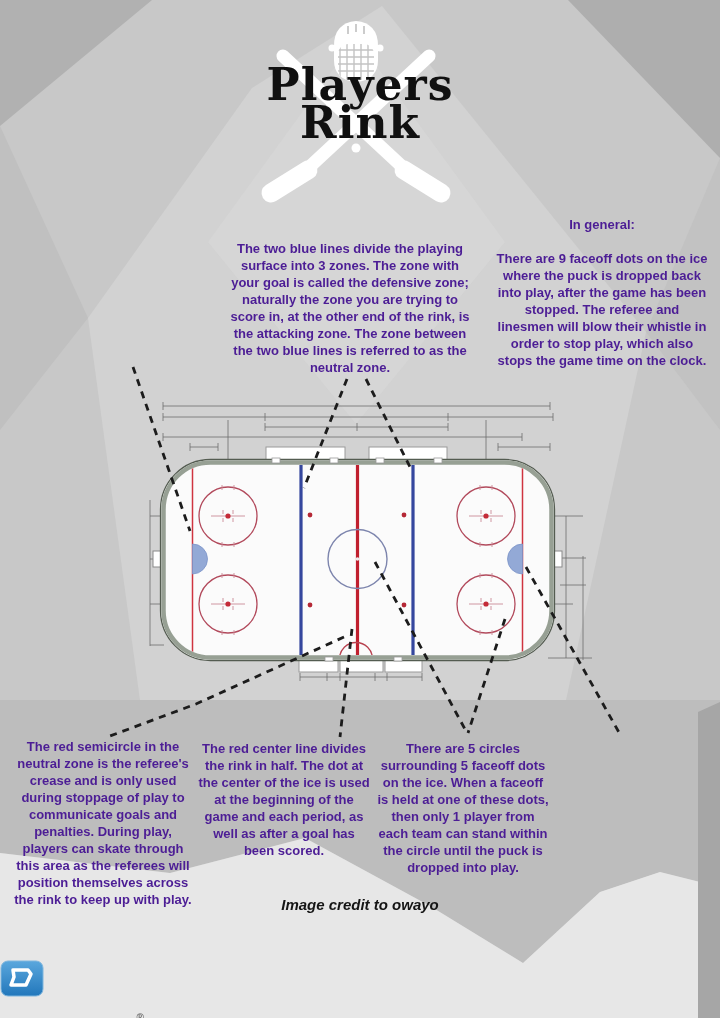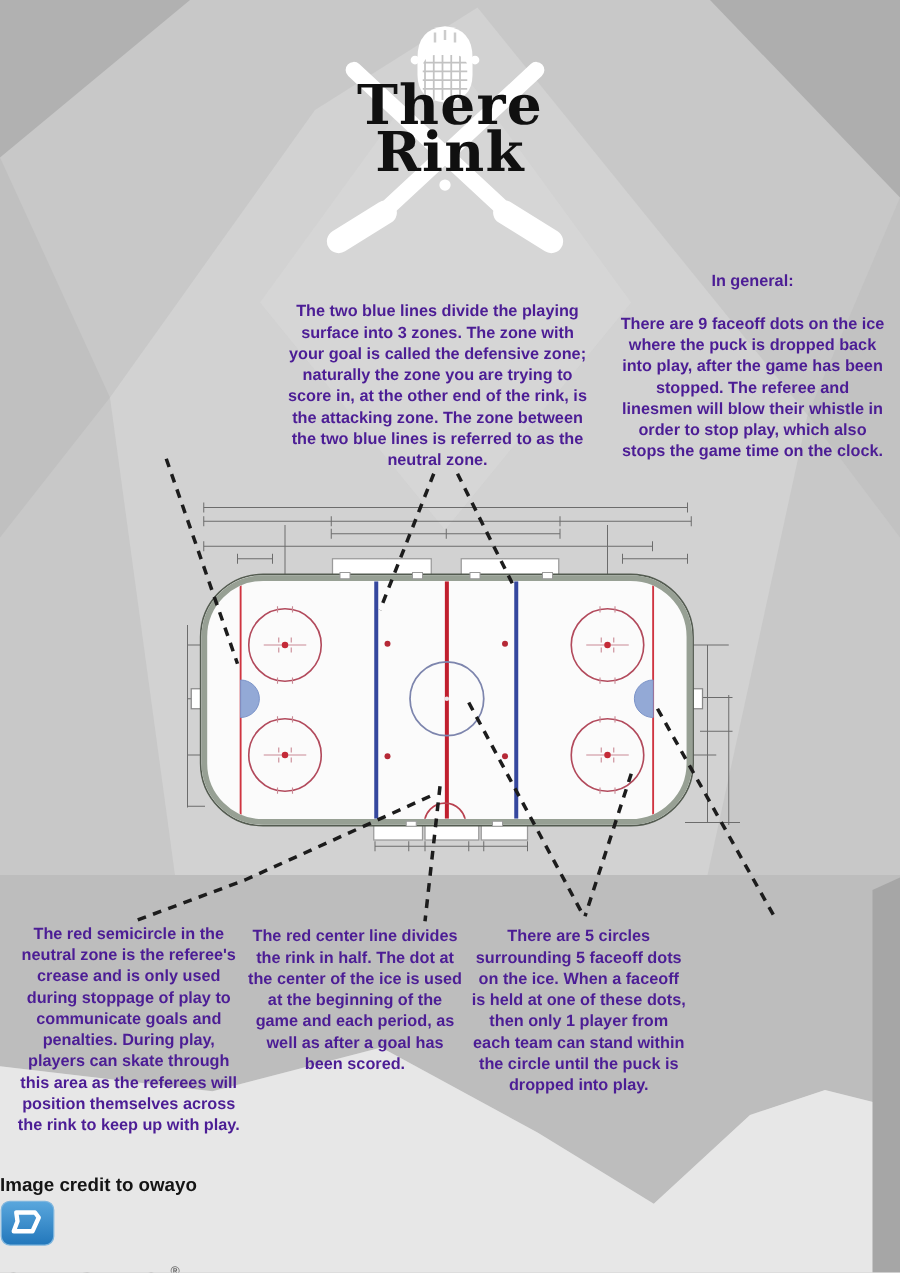--- a/index.html
+++ b/index.html
@@ -13,22 +13,22 @@
   .tb{position:absolute;z-index:2;font-weight:bold;font-size:13px;line-height:17px;
       text-align:center;color:#4c1d95;}
   .tb-goal-line{left:20px;top:276px;width:172px;}
   .tb-blue-lines{left:226px;top:240px;width:248px;}
   .tb-in-general{left:496px;top:216px;width:212px;}
   .tb-in-general .hd{display:block;margin-bottom:17px;}
   .tb-referee-crease{left:14px;top:738px;width:178px;}
   .tb-center-line{left:198px;top:740px;width:172px;}
   .tb-faceoff-circles{left:376px;top:740px;width:174px;}
   .tb-goal-crease{left:548px;top:740px;width:170px;}
-  .credit{left:0;right:0;top:940px;text-align:left;font-weight:bold;
-          font-size:15px;color:#151515;}
+  .credit{left:0;right:0;top:896px;text-align:center;font-weight:bold;
+          font-size:15px;color:#151515;font-style:italic;}
   .logo-row{left:0;right:0;top:958px;display:flex;justify-content:center;
             align-items:flex-start;gap:10px;flex-direction:column;}
   .brand-wrap{position:relative;padding-top:4px;}
   .brand{font-family:"DejaVu Sans",sans-serif;font-weight:bold;font-size:31px;
          line-height:31px;color:#ffffff;-webkit-text-stroke:2.4px #4b4b4b;
          letter-spacing:5px;}
   .brand-reg{font-size:10px;color:#6a6a6a;vertical-align:top;font-weight:bold;}
   .brand-sub{text-align:right;font-size:9px;color:#9b9b9b;letter-spacing:1px;
              margin-top:0;font-weight:bold;}
 </style>
@@ -198,21 +198,21 @@
     <path d="M366,379 L412,471"></path>
     <path d="M375,562 L467,733"></path>
     <path d="M505,619 L468,733"></path>
     <path d="M526,567 L621,736"></path>
     <path d="M344,637 L196,704 L110,736"></path>
     <path d="M352,629 L340,737"></path>
   </g>
 </svg>
 
 <div class="layer title">
-  <span class="tl">There</span>
+  <span class="tl">Players</span>
   <span class="tl">Rink</span>
 </div>
 
 
 <div class="tb tb-blue-lines">The two blue lines divide the playing surface into 3 zones. The zone with your goal is called the defensive zone; naturally the zone you are trying to score in, at the other end of the rink, is the attacking zone. The zone between the two blue lines is referred to as the neutral zone.</div>
 
 <div class="tb tb-in-general">
   <span class="hd">In general:</span>
   <span>There are 9 faceoff dots on the ice where the puck is dropped back into play, after the game has been stopped. The referee and linesmen will blow their whistle in order to stop play, which also stops the game time on the clock.</span>
 </div>

